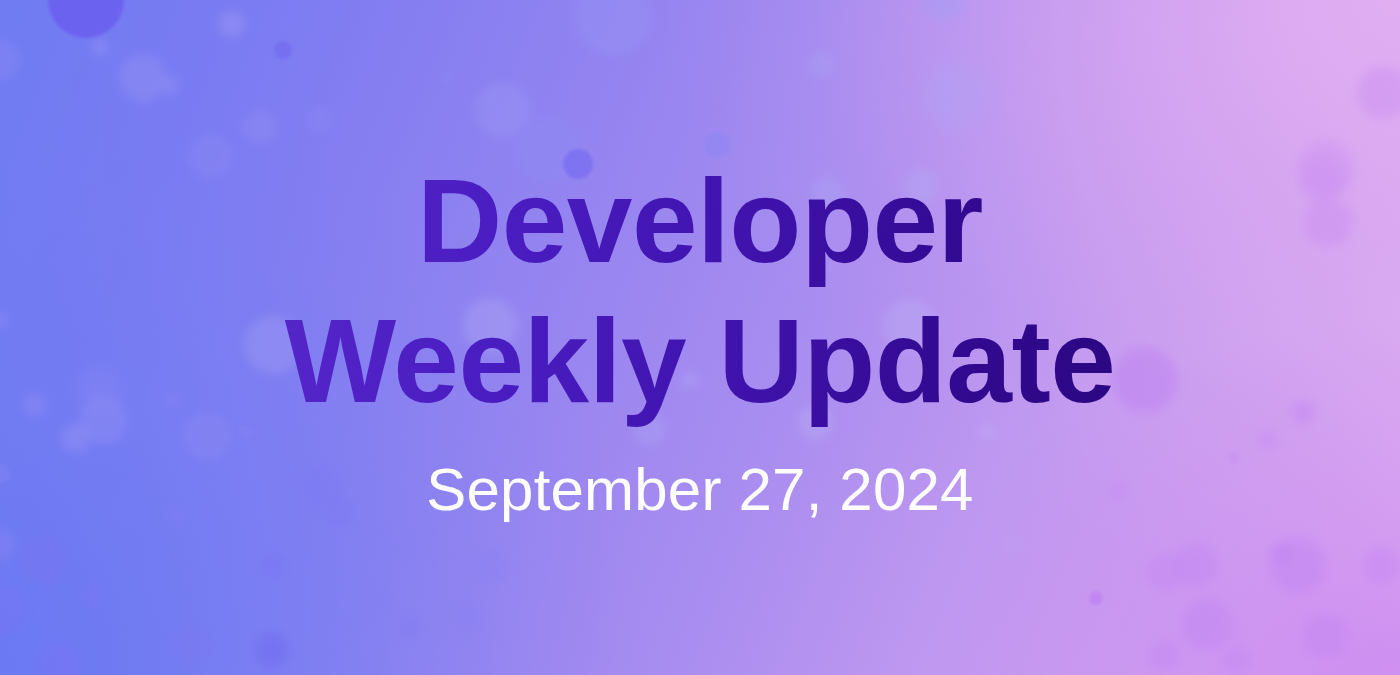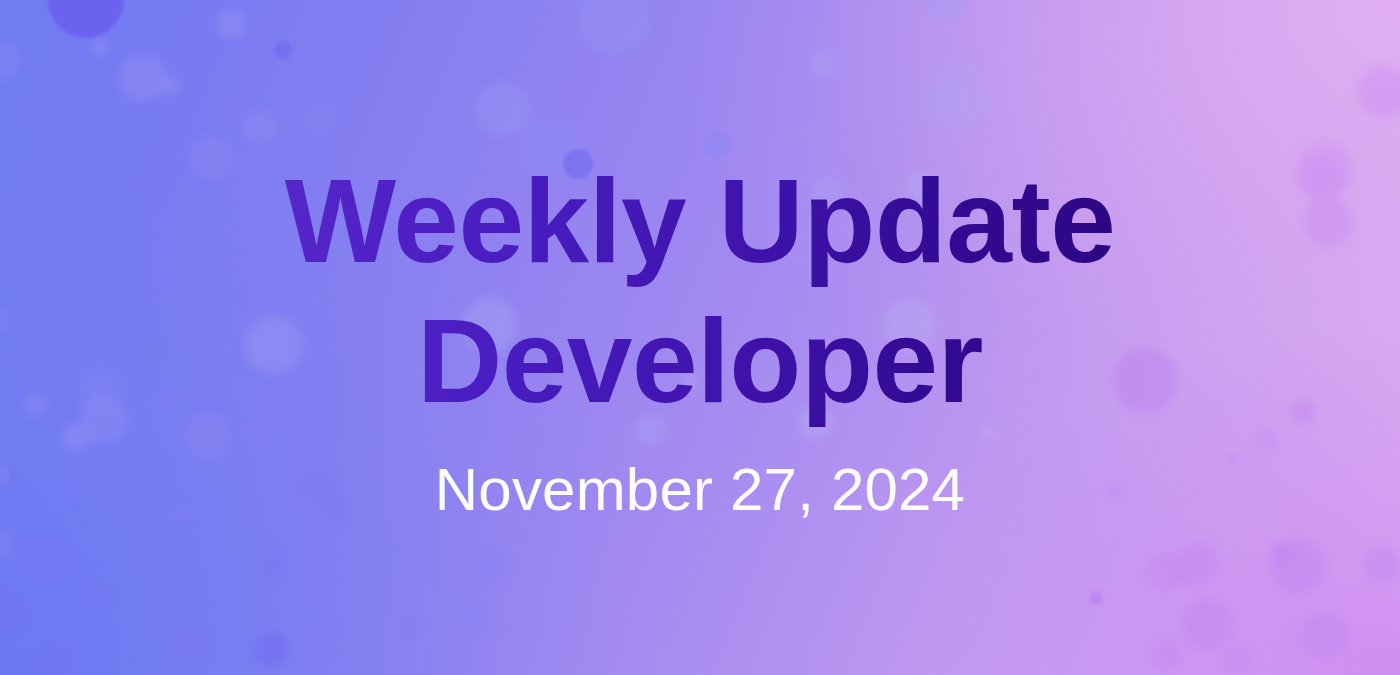--- a/index.html
+++ b/index.html
@@ -196,19 +196,19 @@
       <div class="bubble" style="left: -10px; top: 464px; width: 20px; height: 20px; background: rgb(136, 131, 243); opacity: 0.4;"></div>
       <div class="bubble soft" style="left: 168px; top: 505px; width: 20px; height: 20px; background: rgb(131, 126, 243); opacity: 0.34;"></div>
       <div class="bubble soft" style="left: 619px; top: 507px; width: 16px; height: 16px; background: rgb(150, 145, 244); opacity: 0.26;"></div>
       <div class="bubble soft" style="left: -9px; top: 311px; width: 18px; height: 18px; background: rgb(151, 146, 244); opacity: 0.3;"></div>
       <div class="bubble vsoft" style="left: 78px; top: 368px; width: 44px; height: 44px; background: rgb(149, 144, 244); opacity: 0.26;"></div>
       <div class="bubble soft" style="left: 246px; top: 422px; width: 20px; height: 20px; background: rgb(133, 128, 243); opacity: 0.3;"></div>
     </div>
 
   <div class="content">
     <h1 class="title">
+      <span class="line">Developer</span>
       <span class="line">Weekly Update</span>
-      <span class="line">Developer</span>
     </h1>
-    <p class="subtitle">November 27, 2024</p>
+    <p class="subtitle">September 27, 2024</p>
   </div>
 
 </div>
 
 </body></html>

